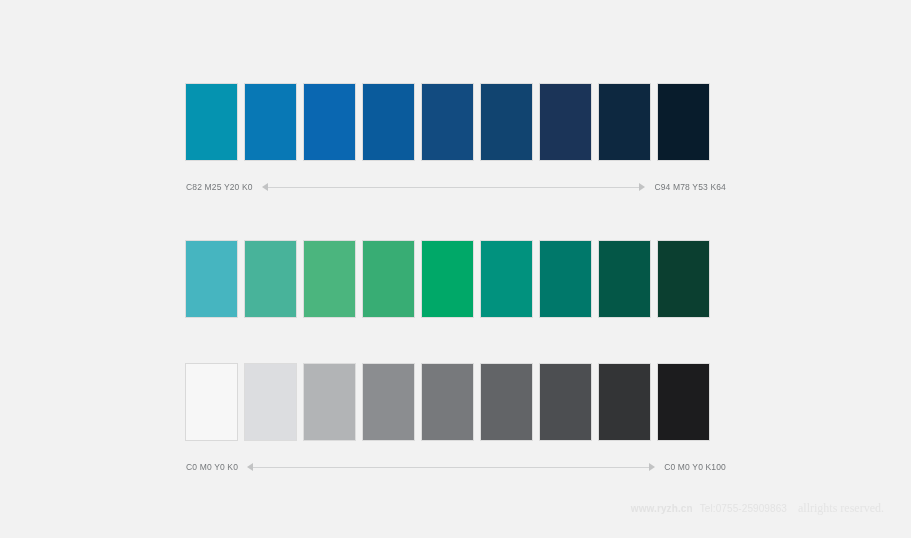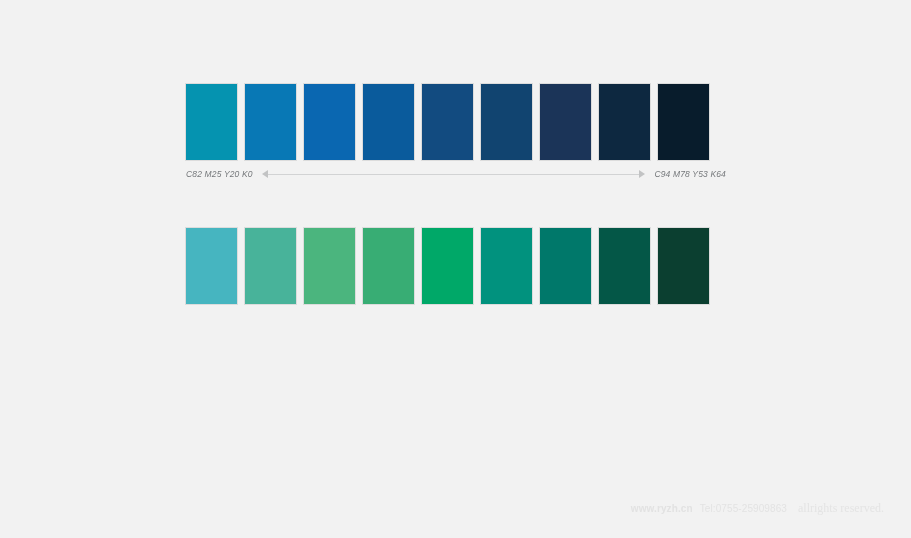--- a/index.html
+++ b/index.html
@@ -38,23 +38,22 @@
     box-shadow: 0 0 0 1px rgba(0,0,0,0.09);
   }
 
   .swatch.light-swatch {
     box-shadow: 0 0 0 1px rgba(0,0,0,0.10);
   }
 
   .scale-bar {
     display: flex;
     align-items: center;
-    margin-top: 7px;
+    margin-top: 20px;
     height: 14px;
-    font-style: italic;
   }
 
   .scale-label {
     font-size: 8.5px;
     color: #75787b;
     letter-spacing: 0.15px;
     white-space: nowrap;
     line-height: 14px;
   }
 
@@ -159,20 +158,42 @@
       <div class="swatch" style="background:#4bb57e"></div>
       <div class="swatch" style="background:#38ad74"></div>
       <div class="swatch" style="background:#00a868"></div>
       <div class="swatch" style="background:#01927e"></div>
       <div class="swatch" style="background:#00786a"></div>
       <div class="swatch" style="background:#045747"></div>
       <div class="swatch" style="background:#0b3f30"></div>
     </div>
   </div>
 
+  <div class="palette-row">
+    <div class="swatch-strip">
+      <div class="swatch light-swatch" style="background:#f7f7f7"></div>
+      <div class="swatch" style="background:#dcdde0"></div>
+      <div class="swatch" style="background:#b2b4b6"></div>
+      <div class="swatch" style="background:#8b8d90"></div>
+      <div class="swatch" style="background:#77797c"></div>
+      <div class="swatch" style="background:#626467"></div>
+      <div class="swatch" style="background:#4c4e51"></div>
+      <div class="swatch" style="background:#333436"></div>
+      <div class="swatch" style="background:#1c1c1e"></div>
+    </div>
+    <div class="scale-bar">
+      <div class="scale-label left-label">C0 M0 Y0 K0</div>
+      <div class="arrow-track">
+        <span class="arrow-head arrow-left"></span>
+        <span class="arrow-line"></span>
+        <span class="arrow-head arrow-right"></span>
+      </div>
+      <div class="scale-label right-label">C0 M0 Y0 K100</div>
+    </div>
+  </div>
 
 </div>
 
 <div class="footer-bar">
   <span class="footer-site">www.ryzh.cn</span>
   <span class="footer-tel">Tel:0755-25909863</span>
   <span class="footer-rights">allrights reserved.</span>
 </div>
 
 </body></html>

